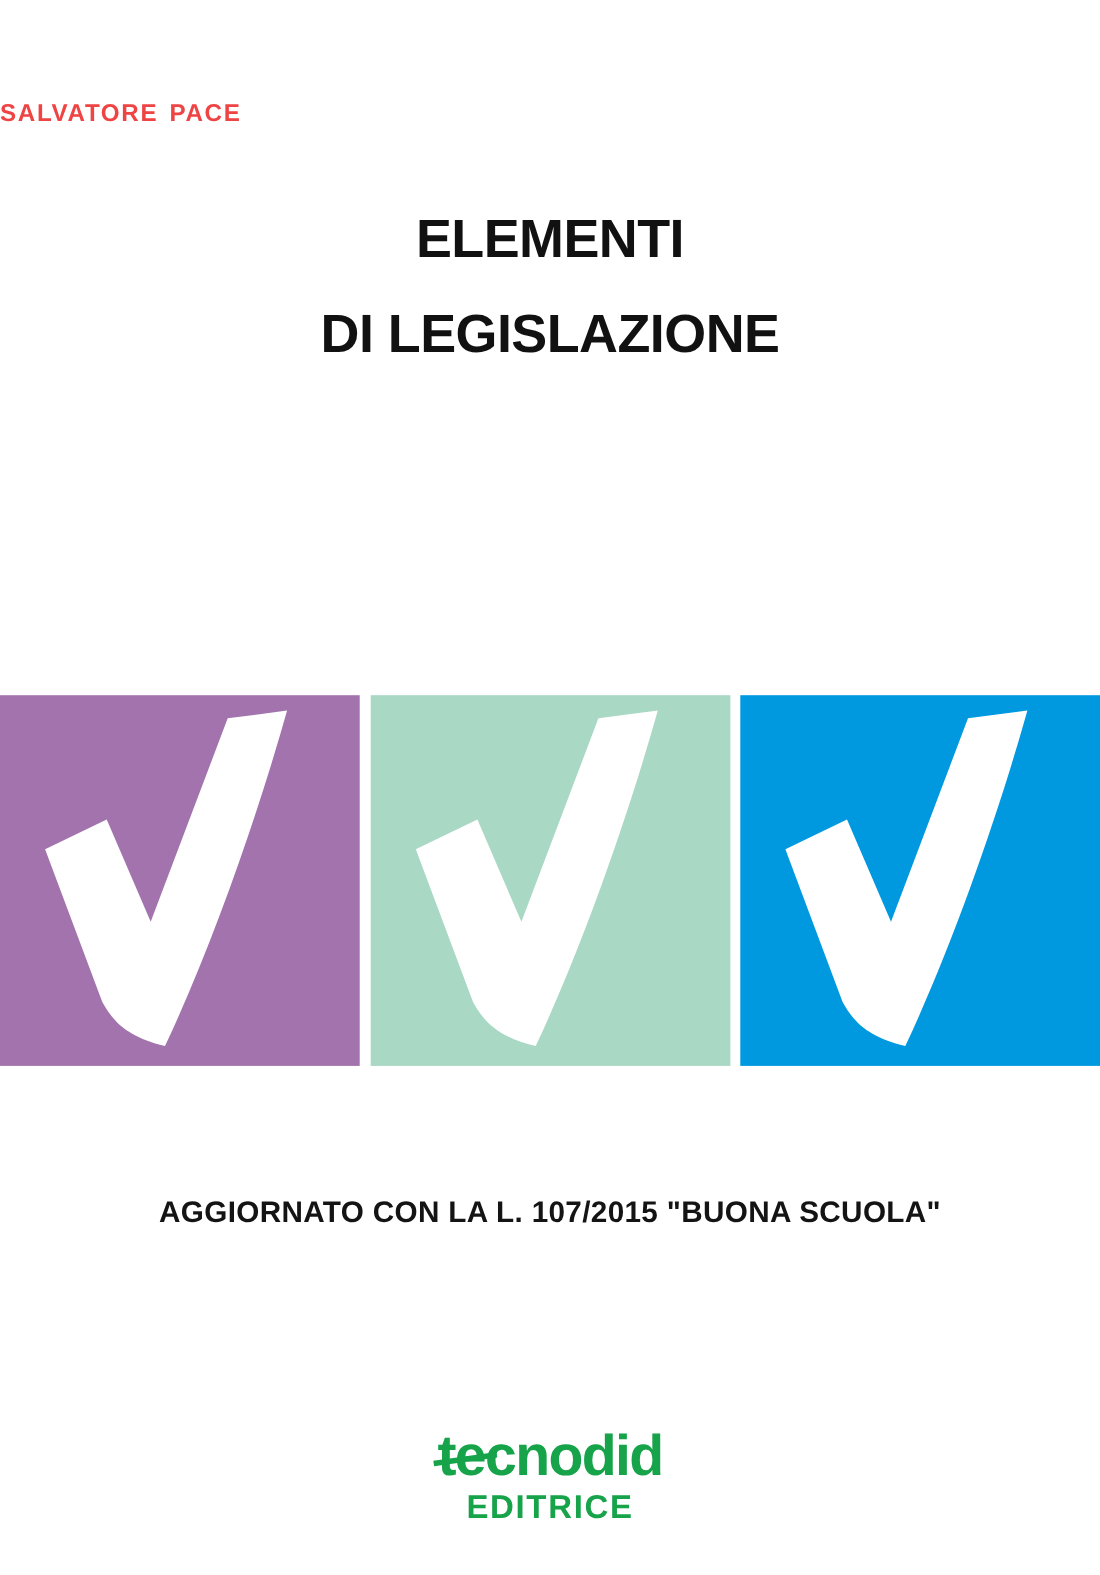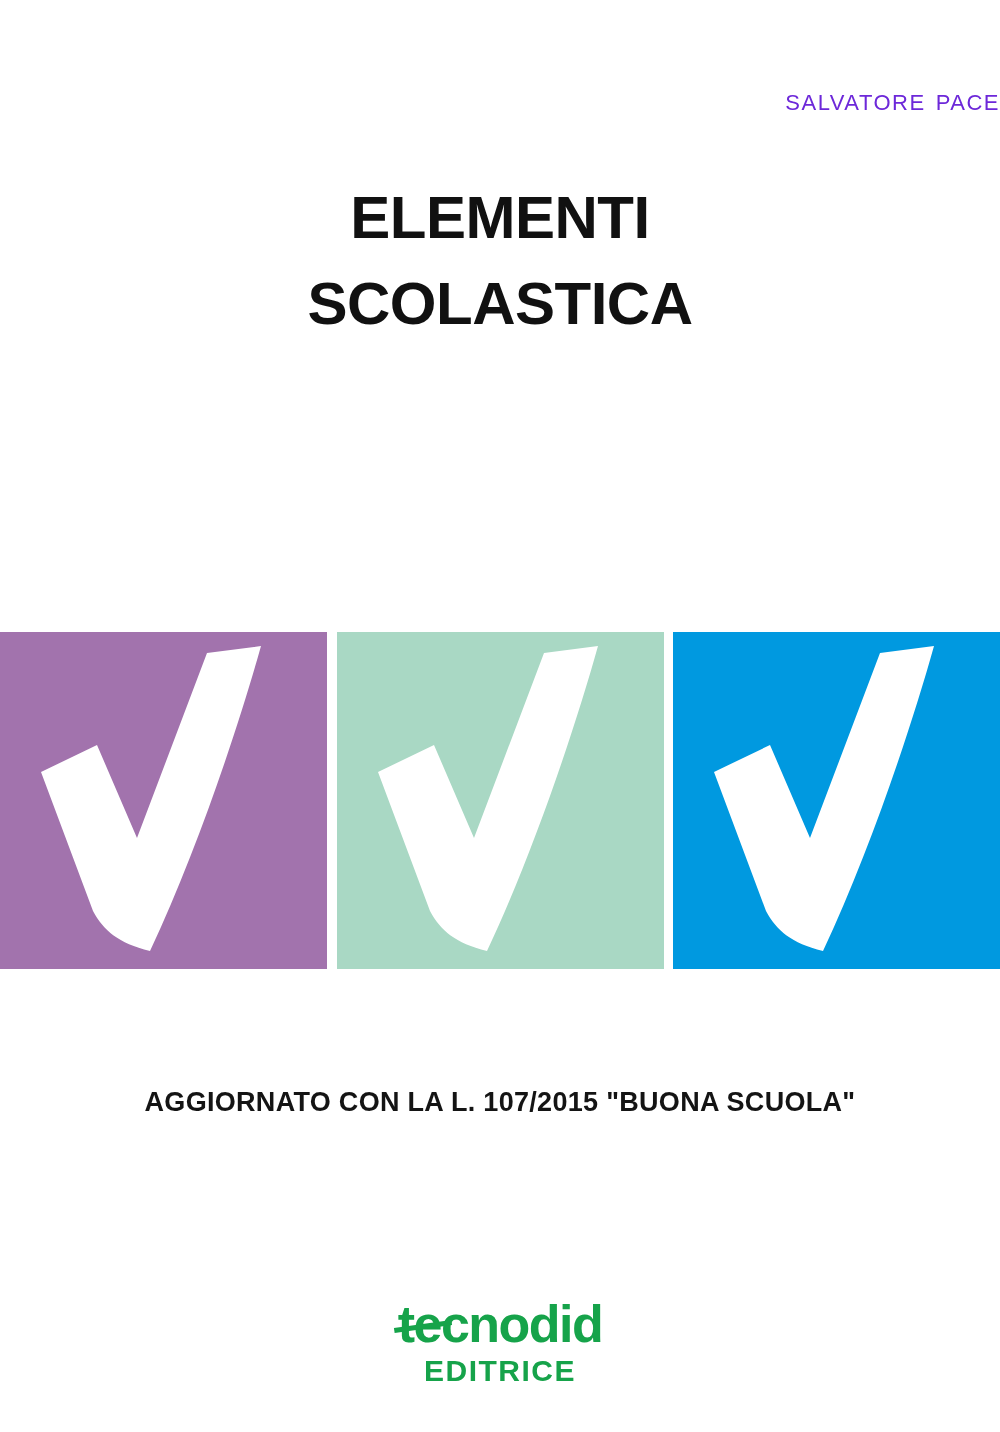--- a/index.html
+++ b/index.html
@@ -22,39 +22,39 @@
     background: #ffffff;
     box-sizing: border-box;
   }
 
   
   .author {
     position: absolute;
     top: 82px;
     left: 0;
     width: 100%;
-    text-align: right;
+    text-align: left;
     font-size: 31px;
     letter-spacing: 1.5px;
-    font-weight: 400;
-    color: #6d28d9;
+    font-weight: 700;
+    color: #ef4444;
     font-variant: small-caps;
     text-transform: lowercase;
   }
 
   
   .title-block {
     position: absolute;
     top: 175px;
     left: 0;
     width: 100%;
     text-align: center;
   }
   .title-line {
-    font-size: 60px;
+    font-size: 49px;
     line-height: 86px;
     font-weight: bold;
     letter-spacing: -0.5px;
     color: #111111;
     white-space: nowrap;
   }
 
   
   .subtitle {
     position: absolute;
@@ -142,21 +142,21 @@
 </style>
 </head>
 <body>
 
 <div class="cover">
 
   <div class="author">Salvatore Pace</div>
 
   <div class="title-block">
     <div class="title-line">ELEMENTI</div>
-    <div class="title-line">SCOLASTICA</div>
+    <div class="title-line">DI LEGISLAZIONE</div>
   </div>
 
 
   <div class="tiles">
 
     <div class="tile" style="background:#a273ad">
       <svg viewBox="0 0 327 337" xmlns="http://www.w3.org/2000/svg" aria-hidden="true">
         <path d="M41 140 L97 113 L137 206 L207 21 L261 14 C238 96 197 219 150 319 C118 311 104 299 93 279 Z" fill="#ffffff"></path>
       </svg>
     </div>

